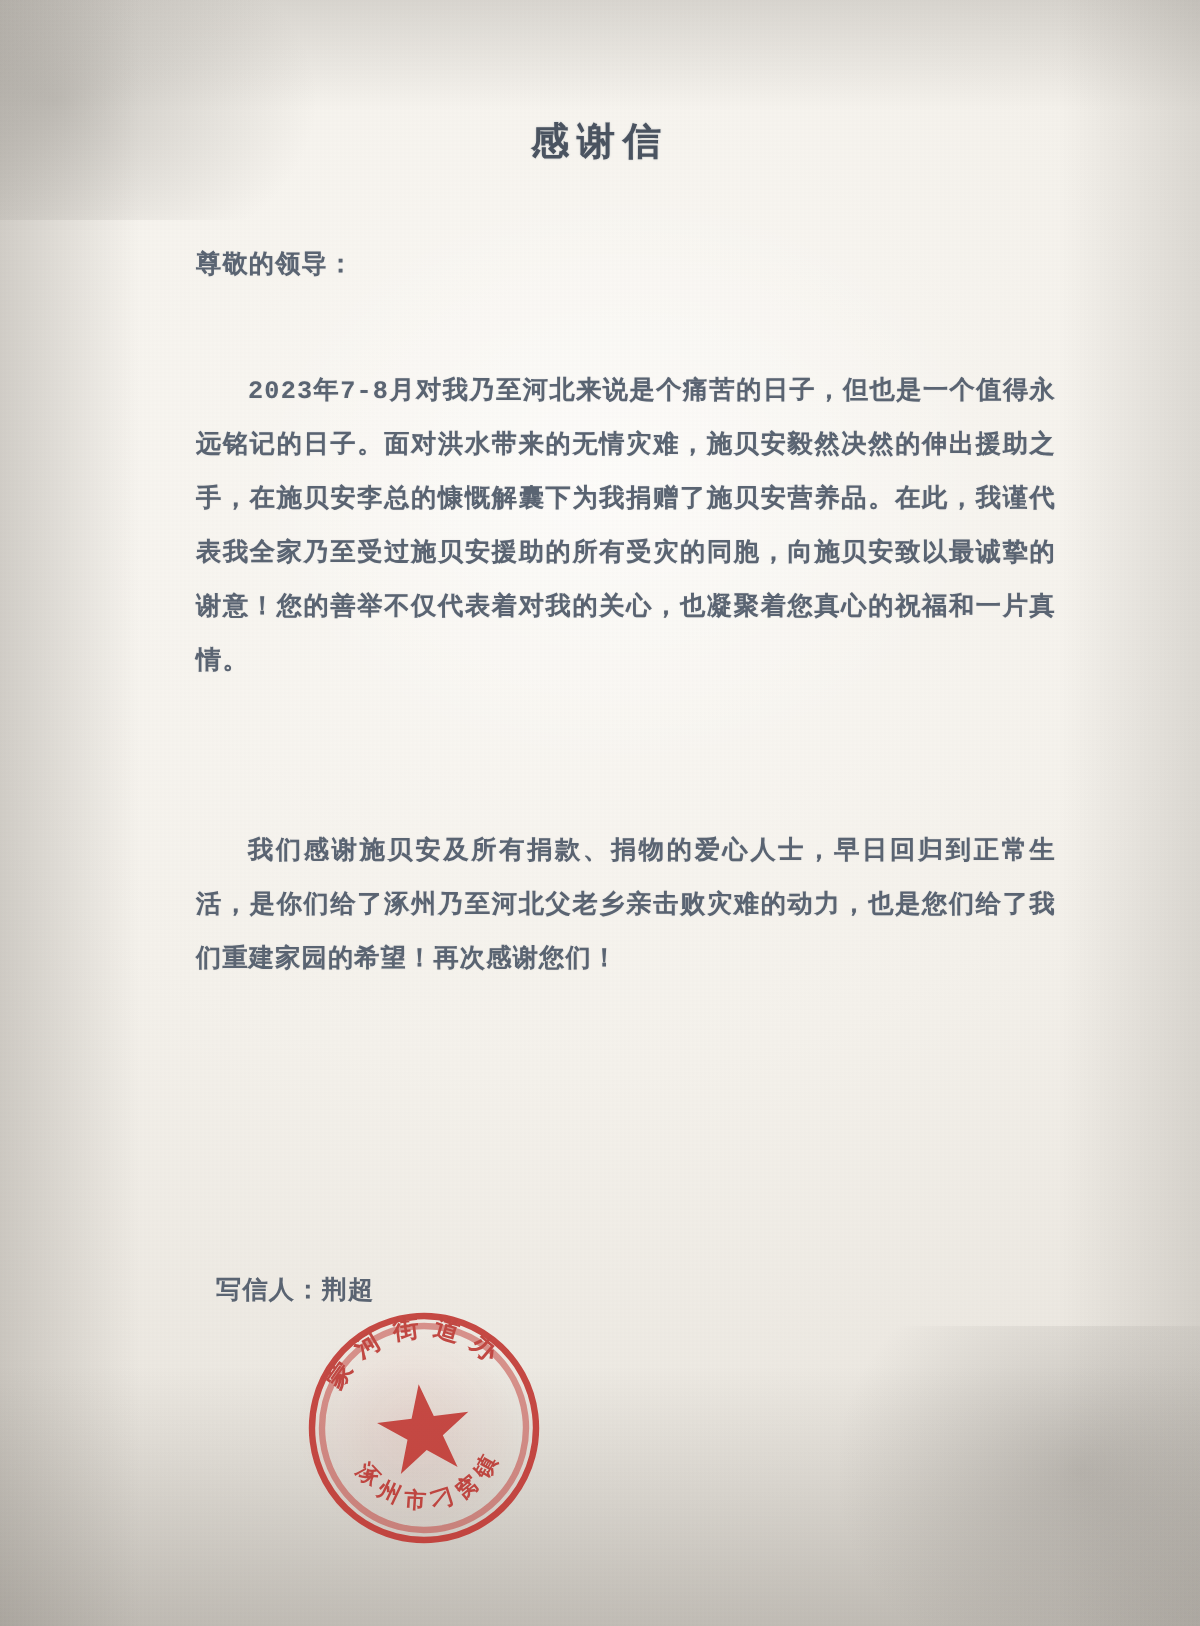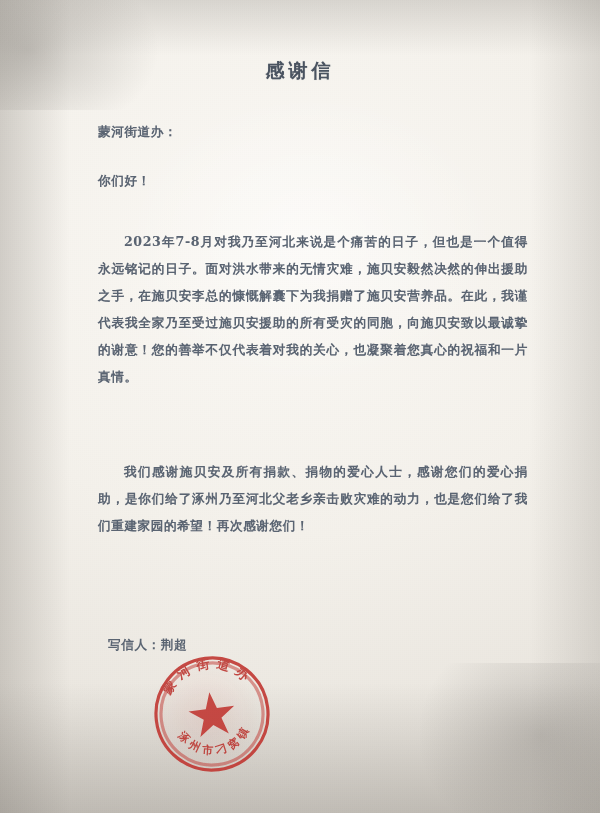--- a/index.html
+++ b/index.html
@@ -116,20 +116,21 @@
   .greeting {
     margin: 22px 0 0 0;
     font-weight: bold;
   }
 
   p.para {
     margin: 0;
     text-indent: 26px;
     text-align: justify;
     font-weight: bold;
+    font-family: Liberation Mono, monospace;
   }
   .gap-lg { height: 34px; }
 
   .signoff {
     position: absolute;
     left: 108px;
     top: 630px;
     font-family: "DejaVu Serif", serif;
     font-size: 12.6px;
     line-height: 30px;
@@ -193,34 +194,33 @@
   <div class="paper-corner-br"></div>
   <div class="paper-glare"></div>
   <div class="paper-noise"></div>
 
   <div class="doc">
 
     <div class="doc-title">感谢信</div>
 
     <div class="body-col">
 
-      <p class="salutation">蒙河街道办：</p>
-
-      <p class="greeting">你们好！</p>
+      <p class="salutation">尊敬的领导：</p>
+
 
       <div class="gap-lg"></div>
 
       <p class="para">2023年7-8月对我乃至河北来说是个痛苦的日子，但也是一个值得永远铭记的日子。面对洪水带来的无情灾难，施贝安毅然决然的伸出援助之手，在施贝安李总的慷慨解囊下为我捐赠了施贝安营养品。在此，我谨代表我全家乃至受过施贝安援助的所有受灾的同胞，向施贝安致以最诚挚的谢意！您的善举不仅代表着对我的关心，也凝聚着您真心的祝福和一片真情。</p>
 
       <div class="gap-lg"></div>
 
 
       <div class="gap-lg"></div>
 
-      <p class="para">我们感谢施贝安及所有捐款、捐物的爱心人士，感谢您们的爱心捐助，是你们给了涿州乃至河北父老乡亲击败灾难的动力，也是您们给了我们重建家园的希望！再次感谢您们！</p>
+      <p class="para">我们感谢施贝安及所有捐款、捐物的爱心人士，早日回归到正常生活，是你们给了涿州乃至河北父老乡亲击败灾难的动力，也是您们给了我们重建家园的希望！再次感谢您们！</p>
 
     </div>
 
     <div class="signoff">
       <p class="line">写信人：荆超</p>
     </div>
 
     <div class="seal">
       <svg width="128" height="128" viewBox="0 0 128 128" aria-hidden="true">
         <defs>

